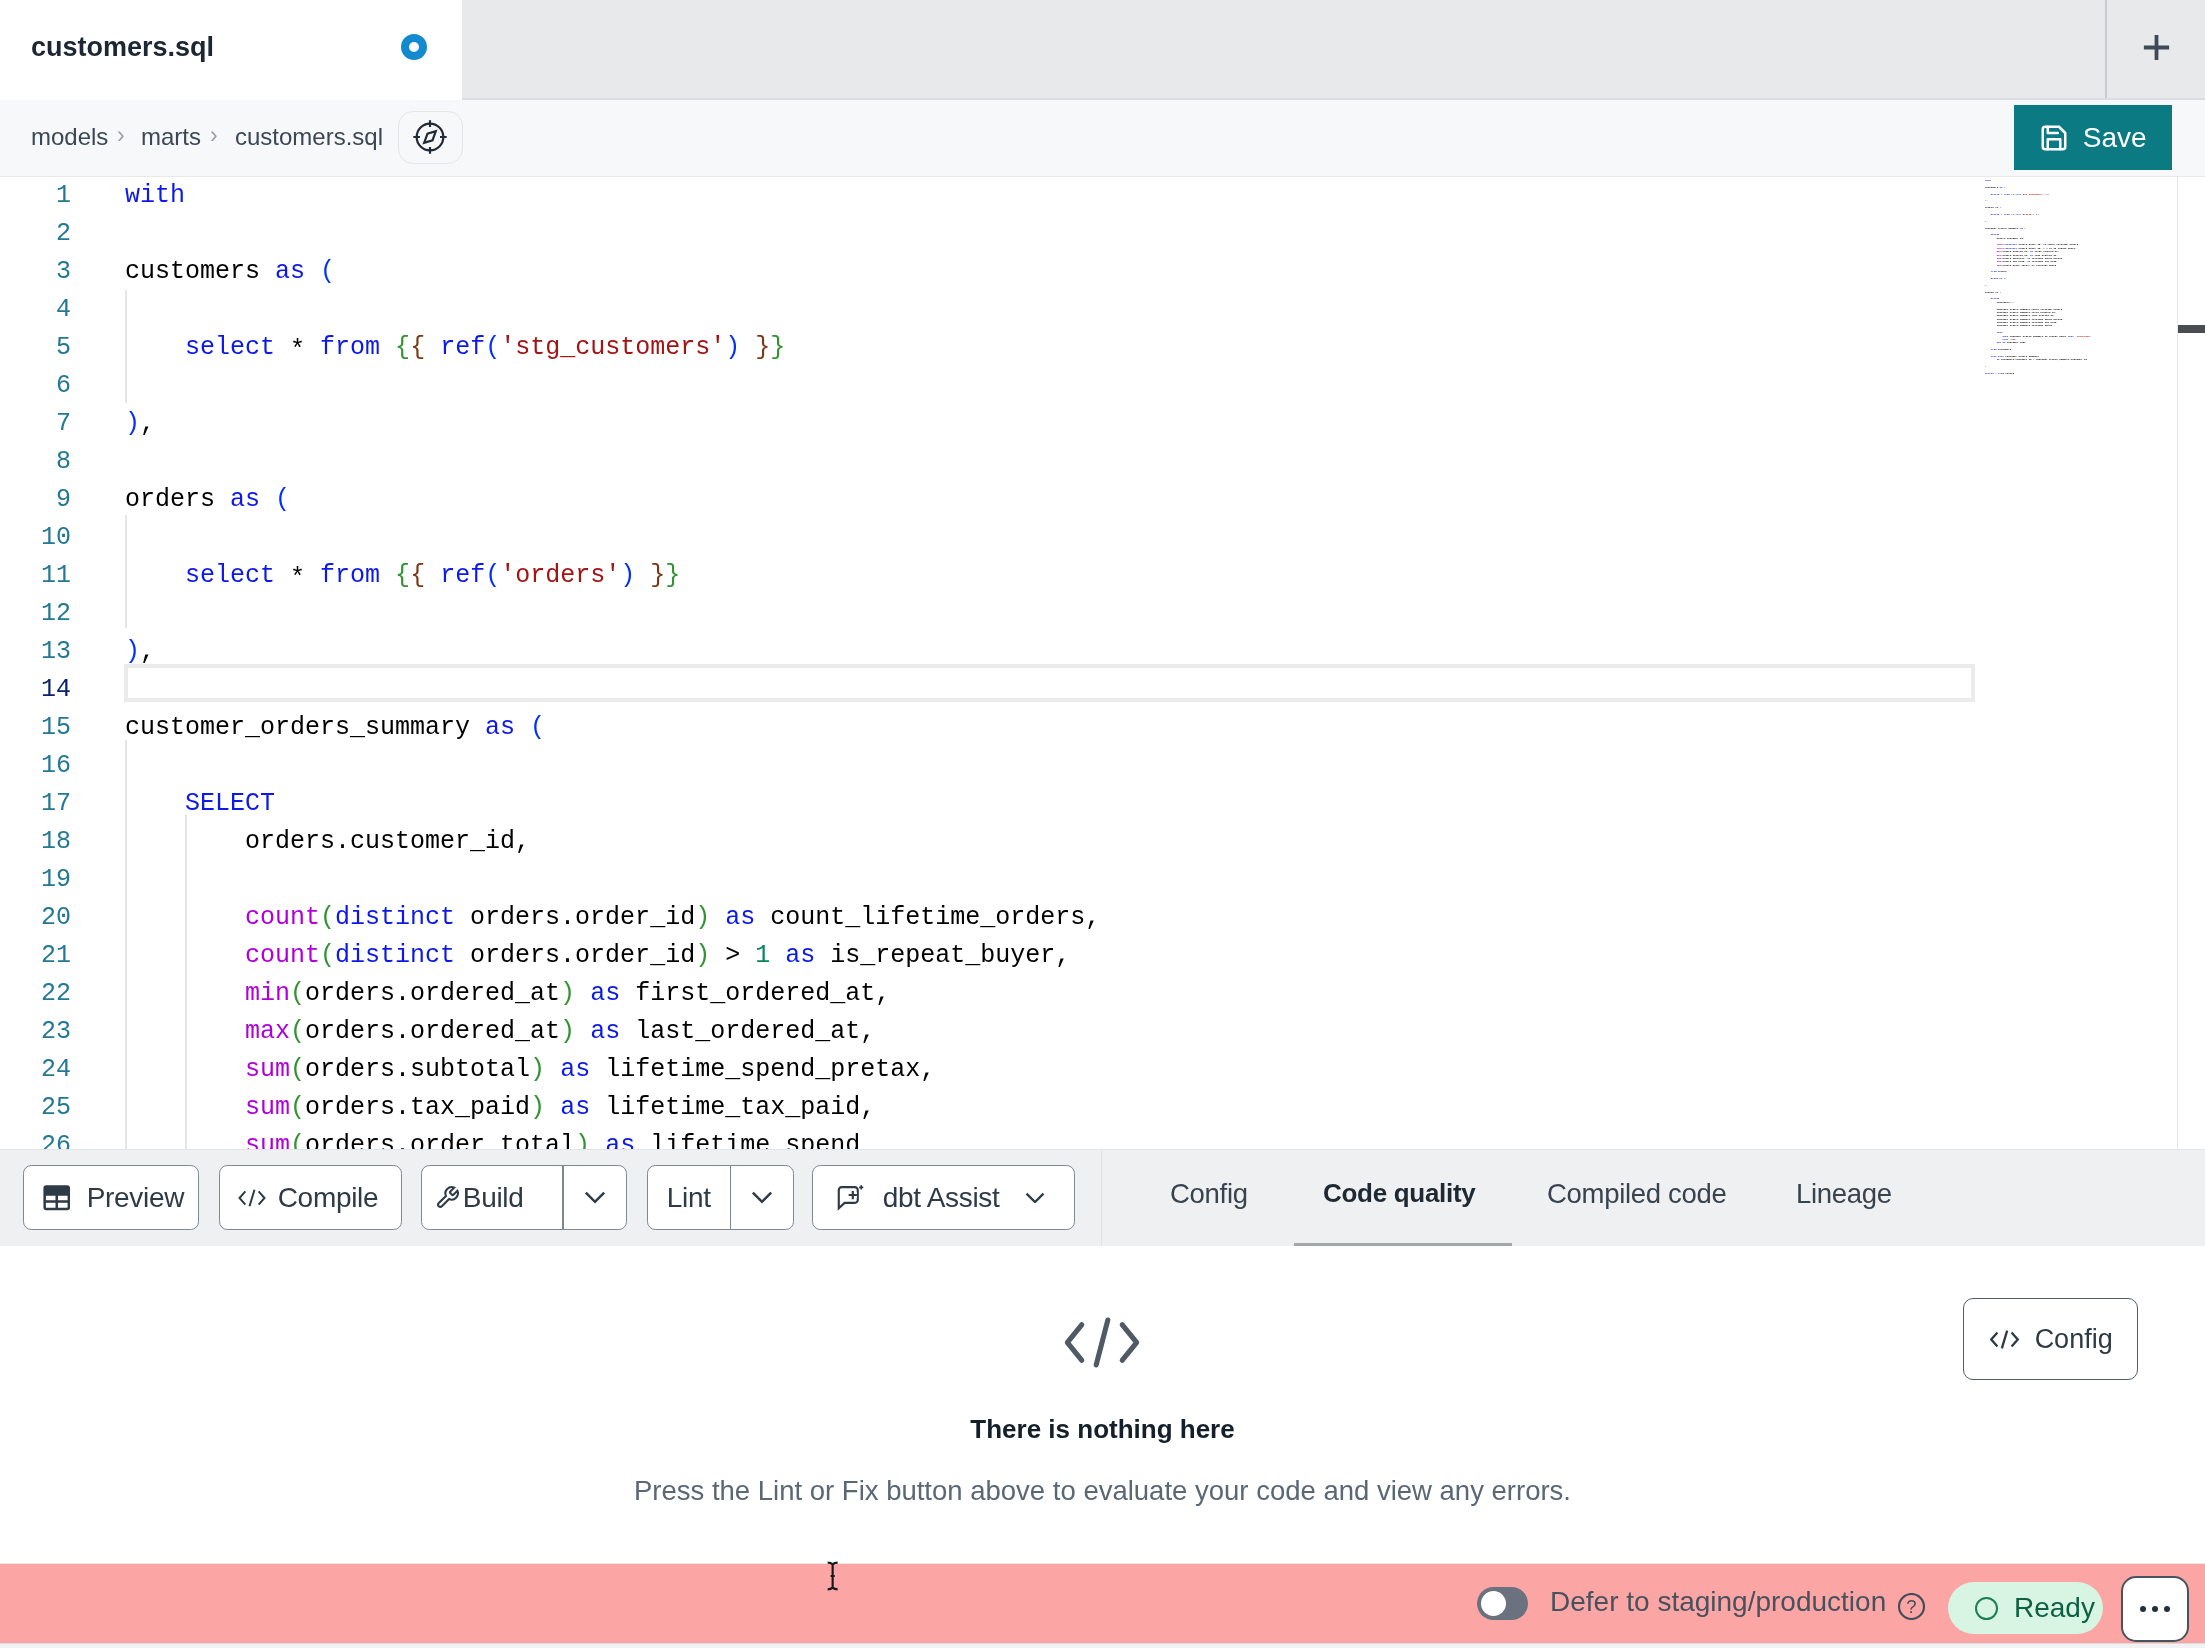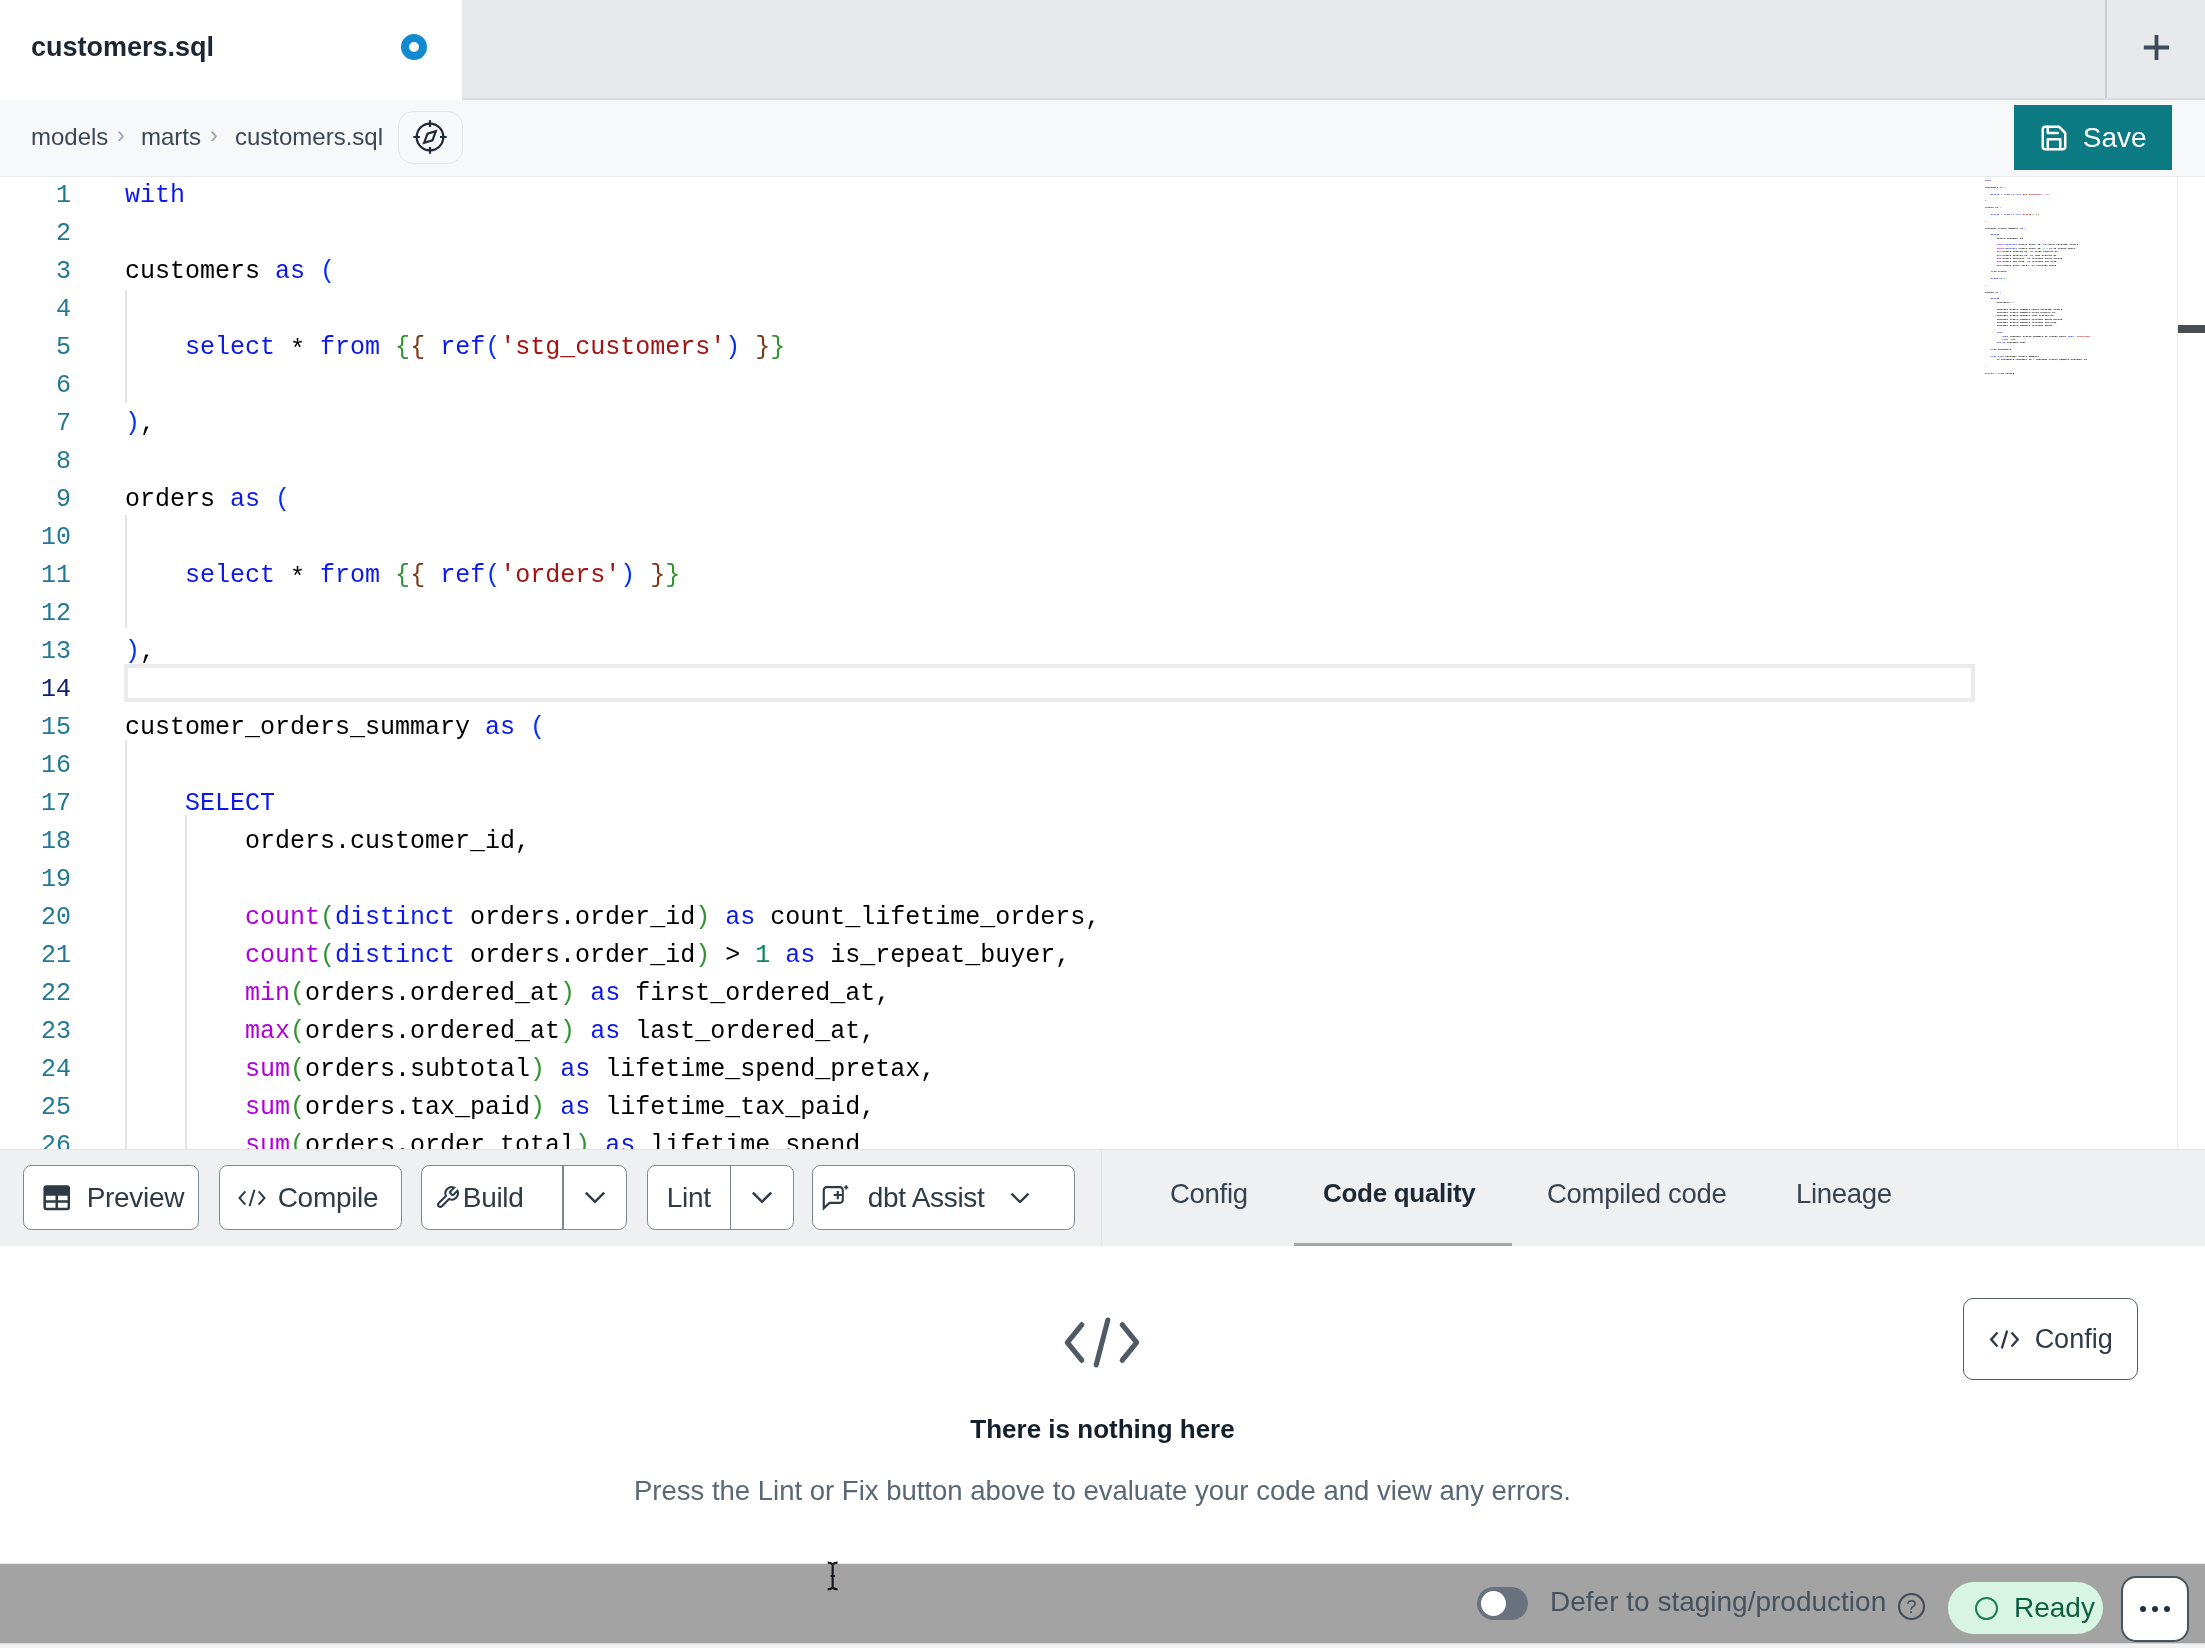--- a/index.html
+++ b/index.html
@@ -51,21 +51,21 @@
 .ttab { position:absolute; top:28px; font-size:27.5px; letter-spacing:-0.3px; color:#39434e; }
 #underline { position:absolute; left:1294px; top:93px; width:218px; height:6.7px; background:#a5a8ab; }
 
 
 #panel { left:0; top:1246px; width:2205px; height:317px; background:#fff; }
 #nothing-title { position:absolute; left:0; top:168px; width:2205px; text-align:center; font-size:26px; font-weight:bold; color:#131f2b; }
 #nothing-desc { position:absolute; left:0; top:229px; width:2205px; text-align:center; font-size:27.5px; color:#5a6775; }
 #configbtn { position:absolute; left:1963px; top:52px; width:175px; height:82px; border:1.7px solid #515e6a; border-radius:10px; background:#fff; display:flex; align-items:center; justify-content:center; gap:13.3px; font-size:27px; color:#2e3944; }
 
 
-#status { left:0; top:1563px; width:2205px; height:80px; background:#a3a3a3; border-top:0.8px solid #e5e7e9; }
+#status { left:0; top:1563px; width:2205px; height:80px; background:#fca5a5; border-top:0.8px solid #e5e7e9; }
 #toggle { position:absolute; left:1477px; top:22.5px; width:51px; height:33px; border-radius:16.7px; background:#6a7280; }
 #toggle .knob { position:absolute; left:4.2px; top:4.2px; width:25px; height:25px; border-radius:50%; background:#fff; }
 #deferlbl { position:absolute; left:1550px; top:22px; font-size:28px; color:#47525e; }
 #ready { position:absolute; left:1948px; top:18.3px; width:155px; height:52px; border-radius:26px; background:#d7f5e2; display:flex; align-items:center; }
 #ready .ring { width:23px; height:23px; border-radius:50%; border:2.9px solid #1b7f55; margin-left:27px; }
 #ready .rtxt { font-size:28px; color:#0e5f43; margin-left:16px; }
 #dotsbtn { position:absolute; left:2121px; top:11.7px; width:68px; height:66px; border:2.1px solid #49535e; border-radius:15px; background:#fff; display:flex; align-items:center; justify-content:center; gap:5.8px; }
 #dotsbtn i { width:6.3px; height:6.3px; border-radius:50%; background:#22303c; }
 #bottomstrip { left:0; top:1643px; width:2205px; height:5px; background:#f1f2f3; border-top:0.8px solid #d8dadd; }
 </style>
@@ -267,21 +267,21 @@
         <span>Lint</span>
       </div>
     <div class="segdiv"></div>
     <div class="seg" style="width:62px;">
       <svg width="22" height="12.5" viewBox="0 0 26 15" fill="none" stroke="#2e3a46" stroke-width="3">
           <path d="M2 2 L13 13 L24 2"></path>
         </svg>
     </div>
   </div>
   <div class="tbtn" style="left:812px; width:263px;">
-    <div class="seg" style="width:100%; justify-content:flex-start; padding-left:5px;text-align:center;">
+    <div class="seg" style="width:100%; justify-content:flex-start; padding-left:20px;text-align:center;">
       <svg style="margin-right:16.7px;" width="33" height="33" viewBox="0 0 40 40" fill="none" stroke="#2e3a46" stroke-width="2.6">
           <path d="M7 33 V11 a3.5 3.5 0 0 1 3.5-3.5 H26.5 a3.5 3.5 0 0 1 3.5 3.5 v12 a3.5 3.5 0 0 1 -3.5 3.5 H14 l-7 6.5 z"></path>
           <path d="M24 12 v10 M19 17 h10" stroke="#fff" stroke-width="7"></path>
           <path d="M24 12 v10 M19 17 h10"></path>
           <path d="M34.2 5.2 v5 M31.7 7.7 h5" stroke-width="2"></path>
         </svg>
       <span>dbt Assist</span>
       <svg style="margin-left:25px;" width="20" height="11.7" viewBox="0 0 26 15" fill="none" stroke="#2e3a46" stroke-width="3">
           <path d="M2 2 L13 13 L24 2"></path>
         </svg>

